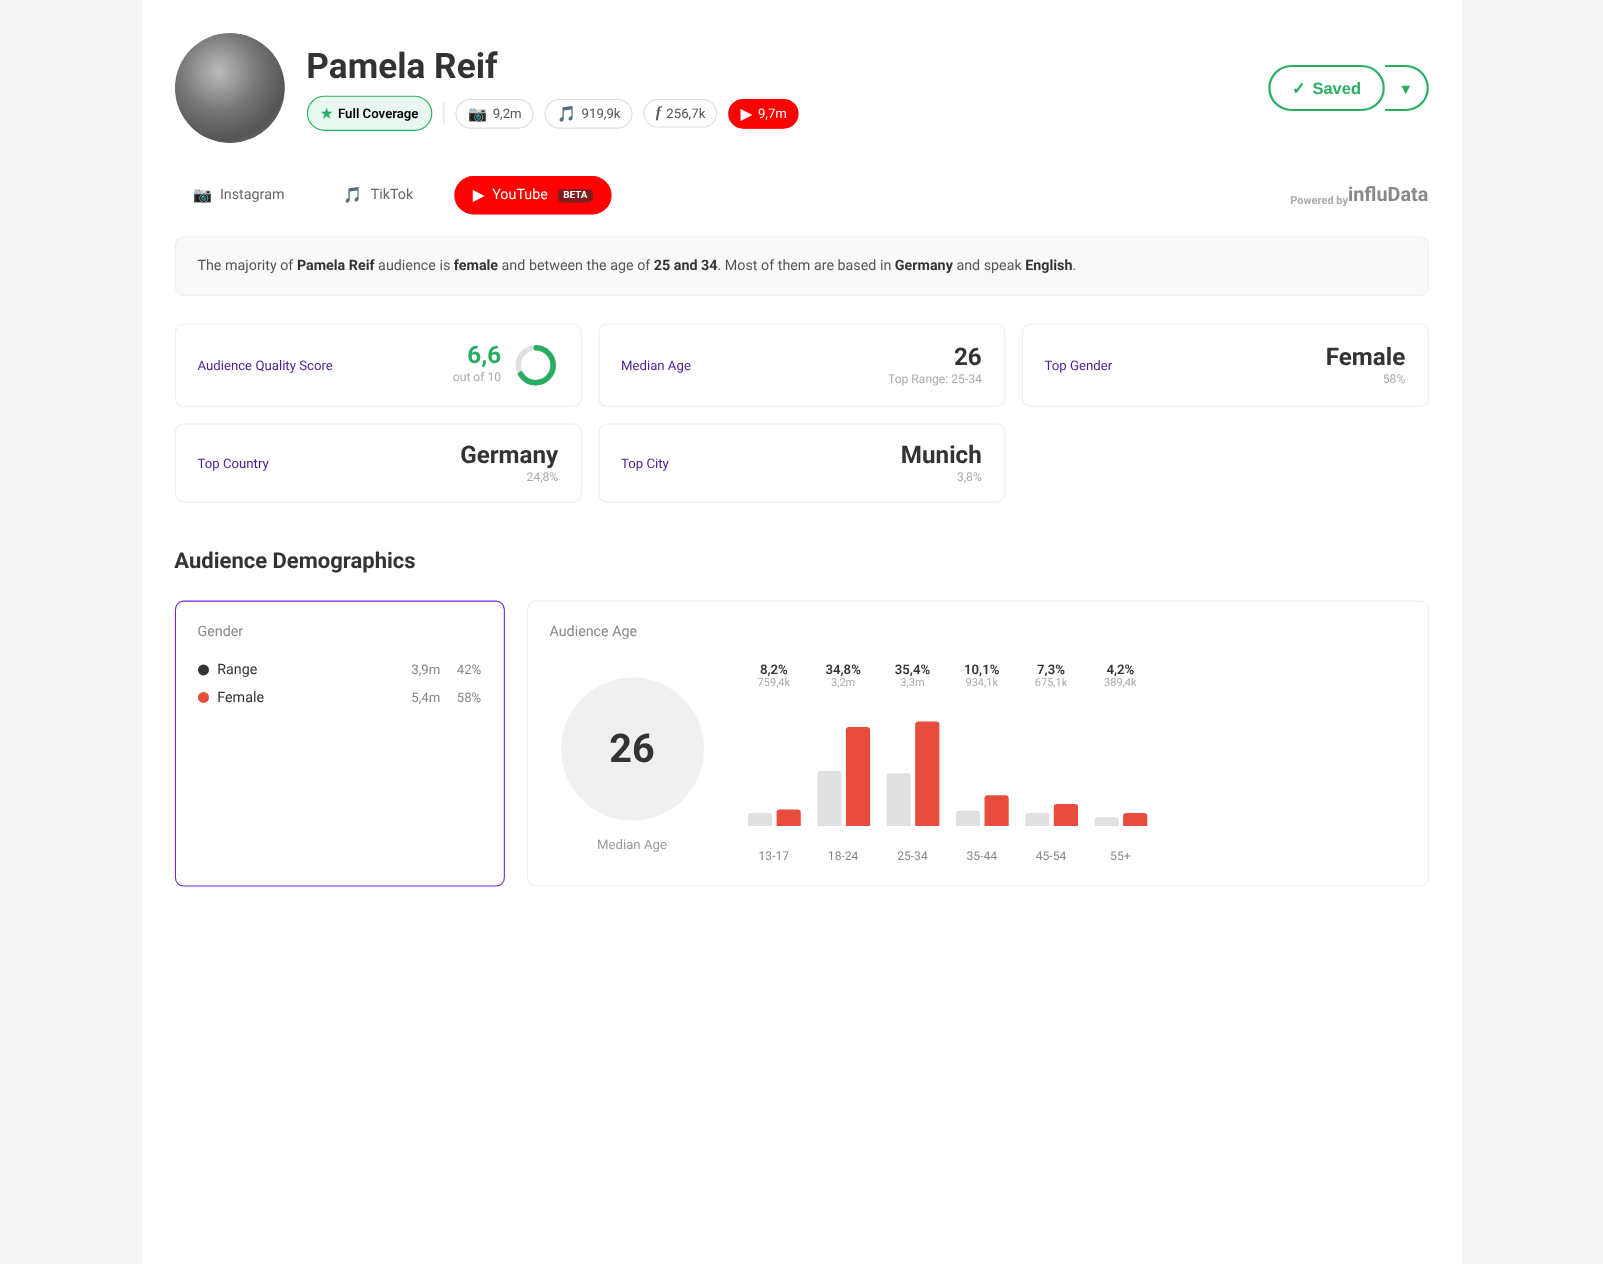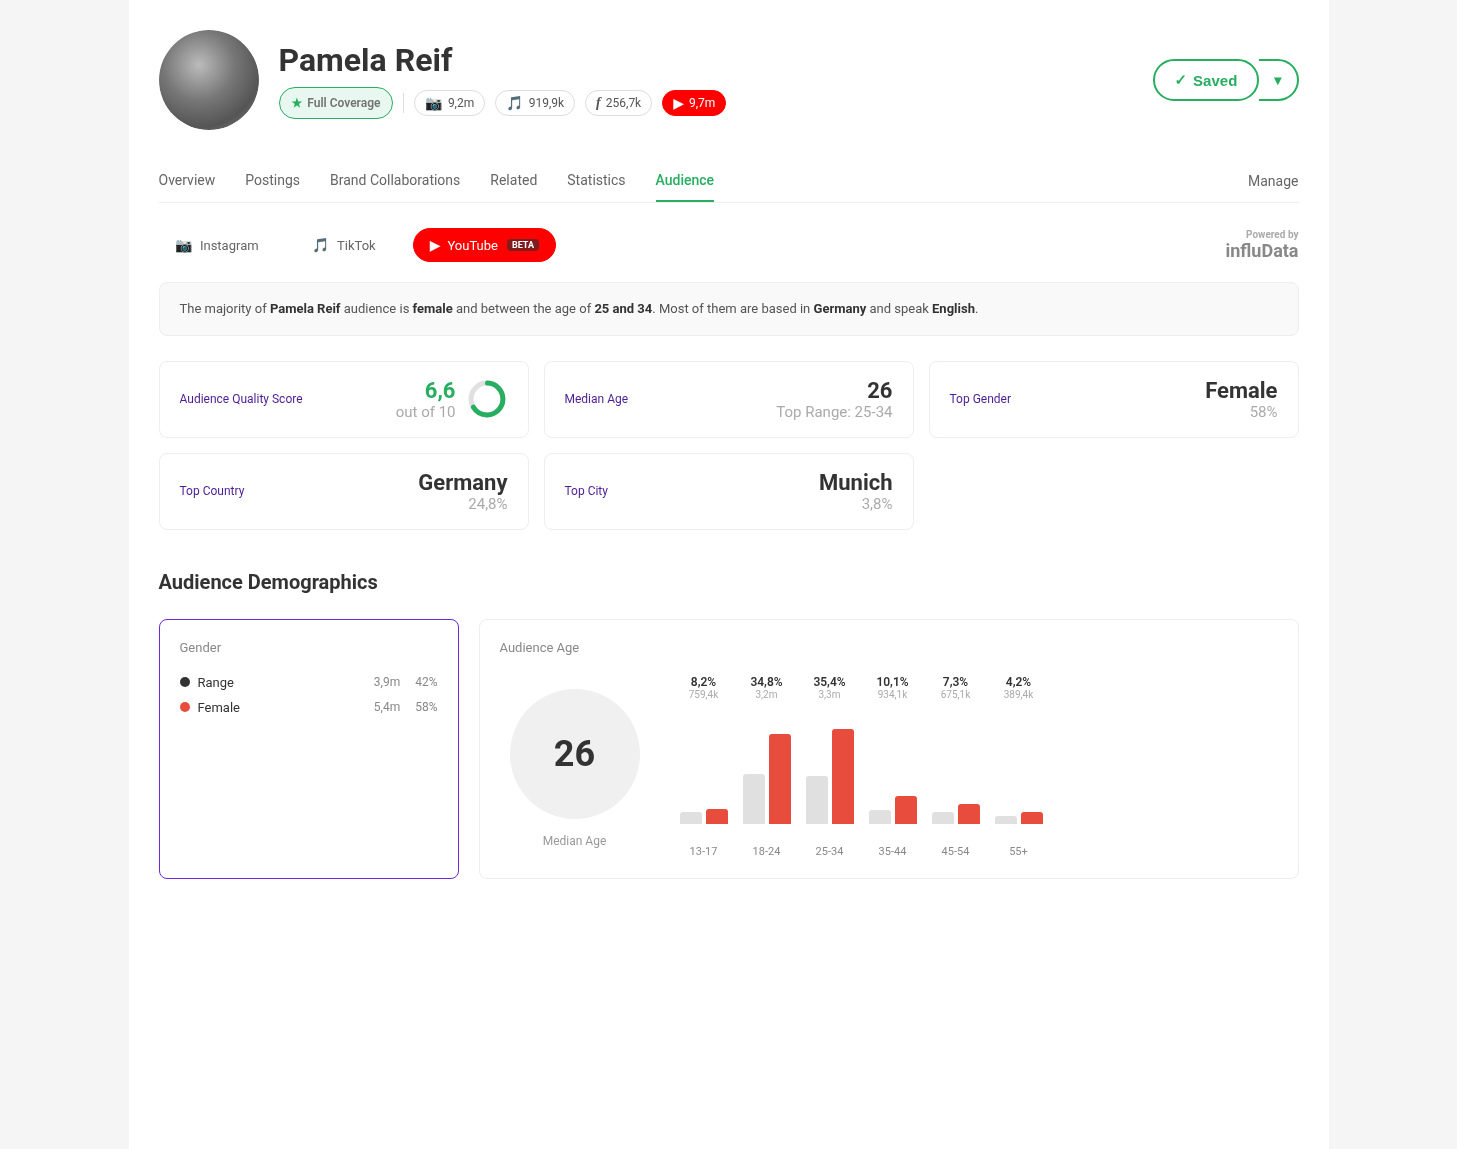--- a/index.html
+++ b/index.html
@@ -6,21 +6,21 @@
     body { font-family: -apple-system, BlinkMacSystemFont, 'Segoe UI', Roboto, sans-serif; background: #f5f5f5; color: #333; font-size: 14px; }
     .page { max-width: 1200px; margin: 0 auto; background: #fff; padding: 30px; min-height: 100vh; }
 
     
     .profile-header { display: flex; align-items: center; justify-content: space-between; margin-bottom: 30px; }
     .profile-left { display: flex; align-items: center; gap: 20px; }
     .avatar { width: 100px; height: 100px; border-radius: 50%; background: #ccc; overflow: hidden; display: flex; align-items: center; justify-content: center; }
     .avatar-img { width: 100%; height: 100%; object-fit: cover; background: linear-gradient(135deg, #888 0%, #555 50%, #888 100%); border-radius: 50%; }
     .profile-name { font-size: 32px; font-weight: 700; margin-bottom: 8px; }
     .profile-badges { display: flex; align-items: center; gap: 10px; flex-wrap: wrap; }
-    .badge-full-coverage { background: #e8f8f0; color: #737373; border: 1px solid #27ae60; border-radius: 20px; padding: 8px 12px; font-size: 12px; font-weight: 600; display: flex; align-items: center; gap: 5px; }
+    .badge-full-coverage { background: #e8f8f0; color: #000000; border: 1px solid #27ae60; border-radius: 20px; padding: 8px 12px; font-size: 12px; font-weight: 600; display: flex; align-items: center; gap: 5px; }
     .badge-full-coverage::before { content: '★'; color: #27ae60; }
     .divider-v { width: 1px; height: 20px; background: #ddd; }
     .social-badge { display: flex; align-items: center; gap: 5px; padding: 4px 10px; border: 1px solid #ddd; border-radius: 20px; font-size: 12px; color: #555; }
     .social-icon { font-size: 14px; }
     .saved-btn { display: flex; align-items: center; gap: 6px; border: 2px solid #27ae60; color: #27ae60; background: #fff; border-radius: 25px; padding: 10px 20px; font-size: 15px; font-weight: 600; cursor: pointer; }
     .saved-btn .check { color: #27ae60; }
     .saved-dropdown { border: 2px solid #27ae60; color: #27ae60; background: #fff; border-radius: 0 25px 25px 0; padding: 10px 12px; border-left: none; cursor: pointer; }
     .header-right { display: flex; align-items: center; }
     .saved-group { display: flex; }
 
@@ -31,34 +31,34 @@
     .nav-item.active { color: #27ae60; border-bottom: 2px solid #27ae60; font-weight: 500; }
     .nav-manage { color: #666; cursor: pointer; font-size: 14px; padding: 12px 0; }
 
     
     .platform-tabs { display: flex; align-items: center; justify-content: space-between; margin-bottom: 20px; }
     .platform-tab-items { display: flex; gap: 20px; align-items: center; }
     .platform-tab { display: flex; align-items: center; gap: 7px; padding: 8px 16px; border-radius: 25px; cursor: pointer; font-size: 13px; color: #666; background: transparent; border: 1px solid transparent; }
     .platform-tab.active { background: #ff0000; color: #fff; border: 1px solid #ff0000; }
     .platform-tab .tab-icon { font-size: 14px; }
     .beta-badge { background: #7f1d1d; color: #fff; font-size: 9px; border-radius: 4px; padding: 1px 5px; font-weight: 700; margin-left: 2px; }
-    .infludata-logo { display: flex; flex-direction: column; align-items: flex-end; font-size: 11px; color: #999; }
+    .infludata-logo { display: flex; align-items: flex-end; font-size: 11px; color: #999; }
     .infludata-logo span { font-size: 16px; font-weight: 700; color: #888; }
 
     
     .summary-box { background: #f9f9f9; border: 1px solid #eee; border-radius: 8px; padding: 16px 20px; margin-bottom: 25px; font-size: 13px; color: #555; line-height: 1.5; }
     .summary-box strong { color: #333; }
 
     
     .metric-cards { display: grid; grid-template-columns: repeat(3, 1fr); gap: 15px; margin-bottom: 40px; }
     .metric-card { border: 1px solid #eee; border-radius: 8px; padding: 16px 20px; display: flex; align-items: center; justify-content: space-between; }
     .metric-label { font-size: 12px; color: #4c1d95; }
     .metric-value-block { text-align: right; }
     .metric-value { font-size: 22px; font-weight: 700; color: #333; }
-    .metric-sub { font-size: 15px; color: #aaa; }
+    .metric-sub { font-size: 11px; color: #aaa; }
     .metric-right { display: flex; align-items: flex-start; gap: 10px; }
 
     
     .donut { width: 42px; height: 42px; }
 
     
     .demographics-title { font-size: 20px; font-weight: 700; margin-bottom: 25px; }
     .demographics-grid { display: grid; grid-template-columns: 300px 1fr; gap: 20px; }
     .demo-card { border: 1px solid #6d28d9; border-radius: 8px; padding: 20px; }
     .demo-card-title { font-size: 13px; color: #888; margin-bottom: 20px; }
@@ -124,31 +124,20 @@
       <div class="saved-group">
         <button class="saved-btn">
           <span class="check">✓</span>
           <span>Saved</span>
         </button>
         <button class="saved-dropdown">▼</button>
       </div>
     </div>
   </div>
 
-  <nav class="nav-bar">
-    <div class="nav-items">
-      <a class="nav-item">Overview</a>
-      <a class="nav-item">Postings</a>
-      <a class="nav-item">Brand Collaborations</a>
-      <a class="nav-item">Related</a>
-      <a class="nav-item">Statistics</a>
-      <a class="nav-item active">Audience</a>
-    </div>
-    <span class="nav-manage">Manage</span>
-  </nav>
 
   <div class="platform-tabs">
     <div class="platform-tab-items">
       <div class="platform-tab">
         <span class="tab-icon">📷</span>
         <span>Instagram</span>
       </div>
       <div class="platform-tab">
         <span class="tab-icon">🎵</span>
         <span>TikTok</span>

